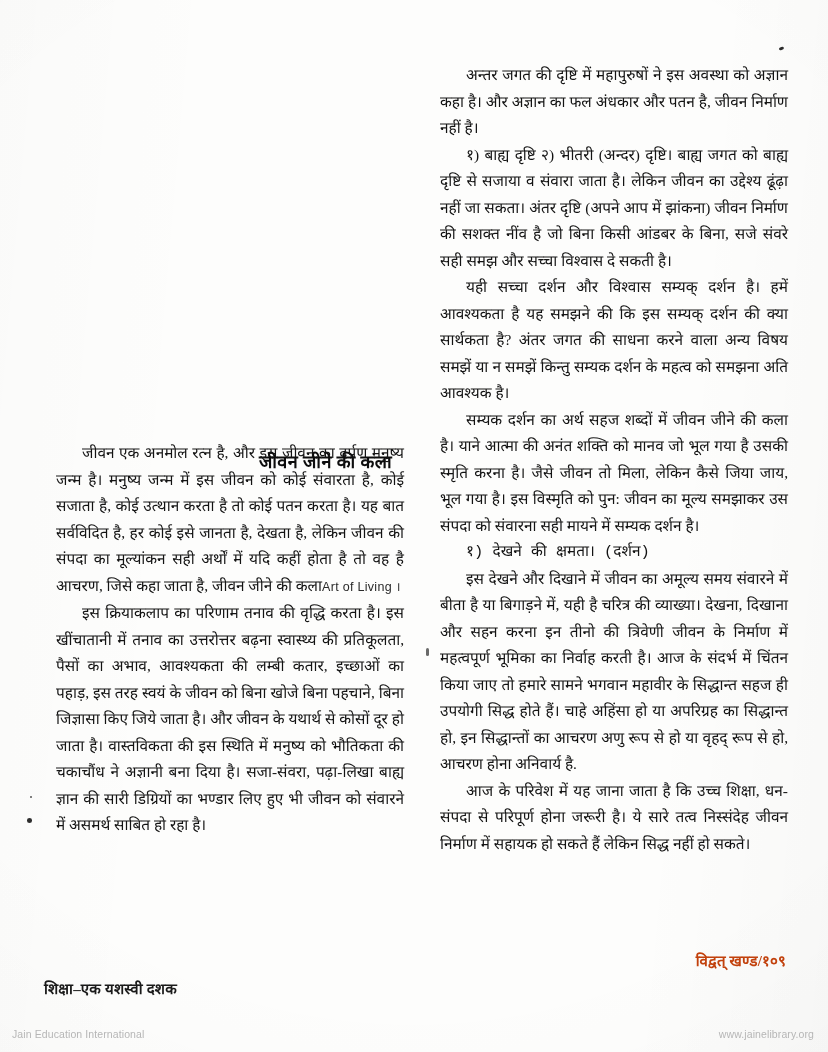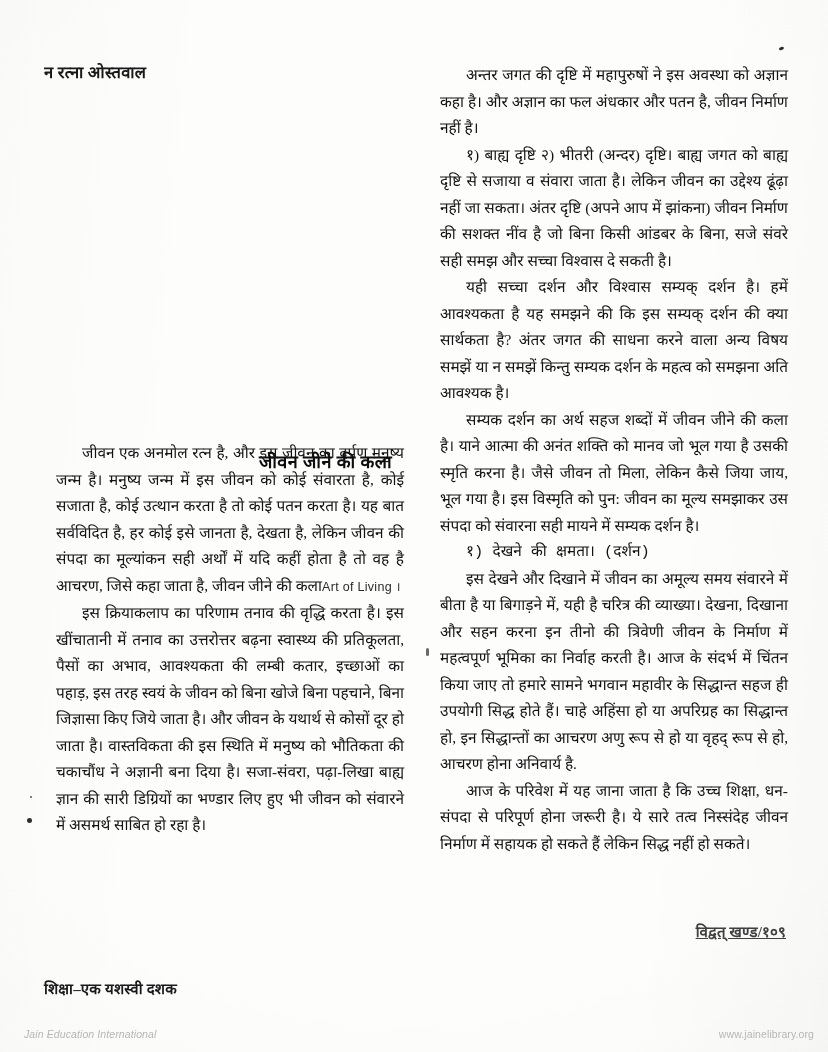--- a/index.html
+++ b/index.html
@@ -111,44 +111,43 @@
     left: 44px;
     top: 978px;
     font-size: 15px;
     font-weight: 600;
     letter-spacing: 0.2px;
     color: #1a1a1a;
   }
   #footer-right {
     position: absolute;
     right: 42px;
-    top: 921px;
+    top: 950px;
     font-size: 15px;
     font-weight: 600;
     letter-spacing: 0.2px;
-    color: #404040;
+    color: #c2410c;
     text-align: right;
-    text-decoration: underline;
   }
 
   
   #watermark-strip {
     position: absolute;
     left: 0;
     right: 0;
     top: 1024px;
     height: 20px;
     display: flex;
     align-items: center;
     font-family: "Liberation Sans", "DejaVu Sans", sans-serif;
     font-size: 10.5px;
     color: #b6b6b6;
     letter-spacing: 0.1px;
   }
-  #wm-left  { position: absolute; left: 24px; font-style: italic; }
+  #wm-left  { position: absolute; left: 12px; }
   #wm-center{ position: absolute; left: 50%; transform: translateX(-50%); margin-top: 48px; }
   #wm-right { position: absolute; right: 14px; }
 
   
   .speck {
     position: absolute;
     background: #2d2d2d;
     border-radius: 50%;
     pointer-events: none;
   }
@@ -157,21 +156,20 @@
   #speck-margin-b { left: 27px;  top: 818px; width: 5px;   height: 4.6px; }
   #speck-margin-c { left: 426px; top: 648px; width: 3px;   height: 8px; border-radius: 2px; background:#6a6a6a; }
 </style>
 </head>
 <body>
 
 <div id="page">
 
   <div id="paper-tone"></div>
 
-  <div id="running-head">न रत्ना ओस्तवाल</div>
 
   <div id="article-heading">जीवन जीने की कला</div>
 
   <div class="column" id="col-left">
     <p class="para"><span>जीवन एक अनमोल रत्न है, और इस जीवन का दर्पण मनुष्य जन्म है। मनुष्य जन्म में इस जीवन को कोई संवारता है, कोई सजाता है, कोई उत्थान करता है तो कोई पतन करता है। यह बात सर्वविदित है, हर कोई इसे जानता है, देखता है, लेकिन जीवन की संपदा का मूल्यांकन सही अर्थों में यदि कहीं होता है तो वह है आचरण, जिसे कहा जाता है, जीवन जीने की कला</span><span class="latin-inline">Art of Living ।</span></p>
     <p class="para">इस क्रियाकलाप का परिणाम तनाव की वृद्धि करता है। इस खींचातानी में तनाव का उत्तरोत्तर बढ़ना स्वास्थ्य की प्रतिकूलता, पैसों का अभाव, आवश्यकता की लम्बी कतार, इच्छाओं का पहाड़, इस तरह स्वयं के जीवन को बिना खोजे बिना पहचाने, बिना जिज्ञासा किए जिये जाता है। और जीवन के यथार्थ से कोसों दूर हो जाता है। वास्तविकता की इस स्थिति में मनुष्य को भौतिकता की चकाचौंध ने अज्ञानी बना दिया है। सजा-संवरा, पढ़ा-लिखा बाह्य ज्ञान की सारी डिग्रियों का भण्डार लिए हुए भी जीवन को संवारने में असमर्थ साबित हो रहा है।</p>
   </div>
 
   <div class="column" id="col-right">
     <p class="para">अन्तर जगत की दृष्टि में महापुरुषों ने इस अवस्था को अज्ञान कहा है। और अज्ञान का फल अंधकार और पतन है, जीवन निर्माण नहीं है।</p>

